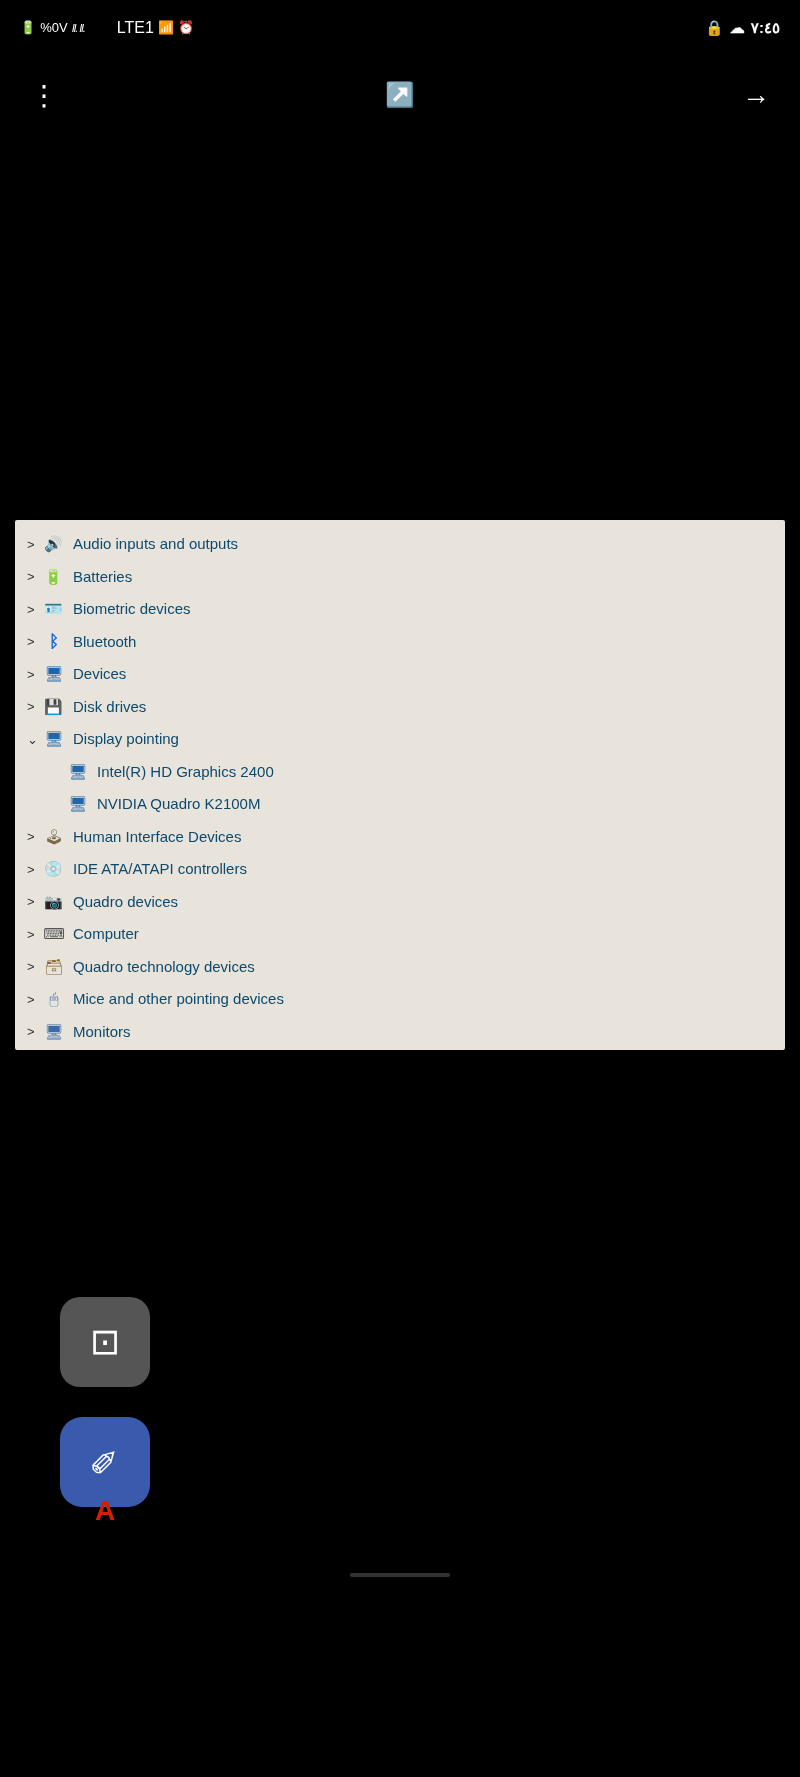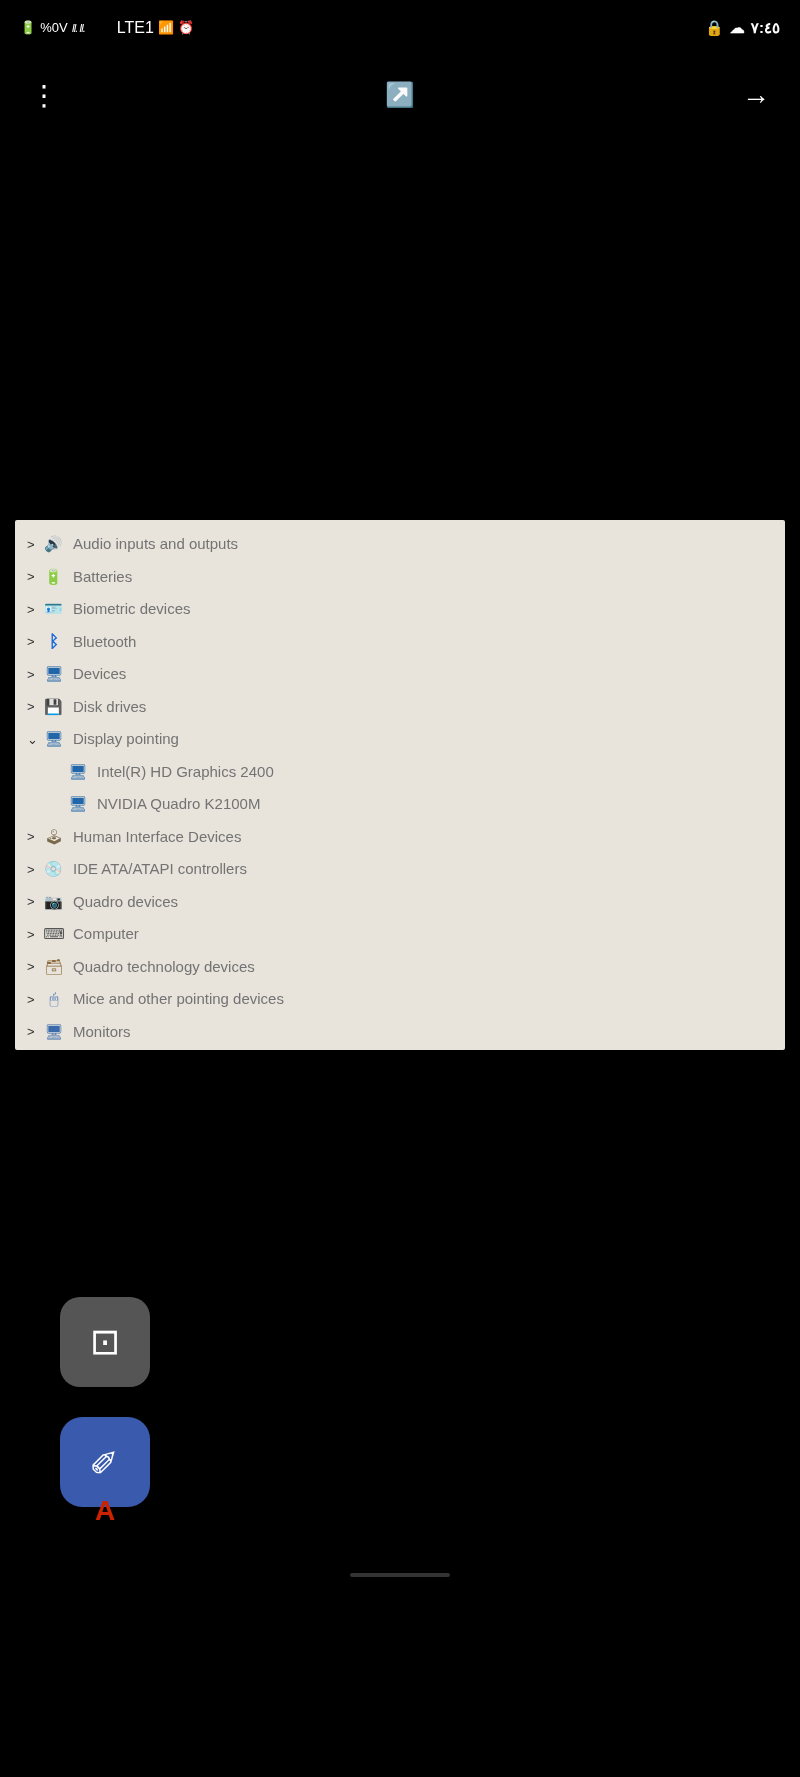--- a/index.html
+++ b/index.html
@@ -101,21 +101,21 @@
       height: 18px;
       margin-right: 8px;
       flex-shrink: 0;
       display: flex;
       align-items: center;
       justify-content: center;
       font-size: 15px;
     }
 
     .device-label {
-      color: #737373;
+      color: #0c4a6e;
       font-size: 15px;
     }
 
     
     .sub-item {
       padding-left: 52px;
     }
 
     
     .bottom-area {

